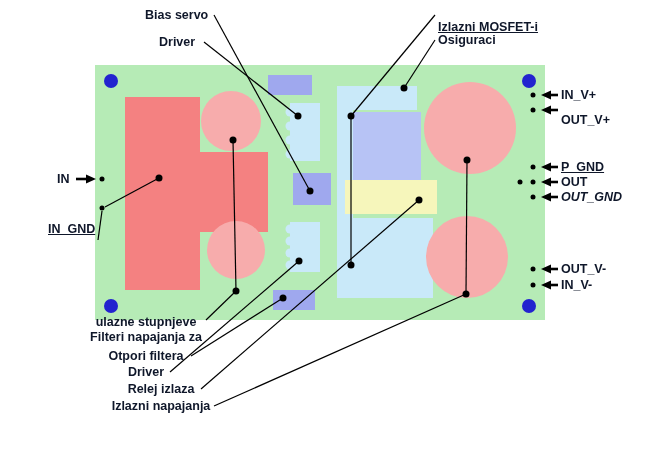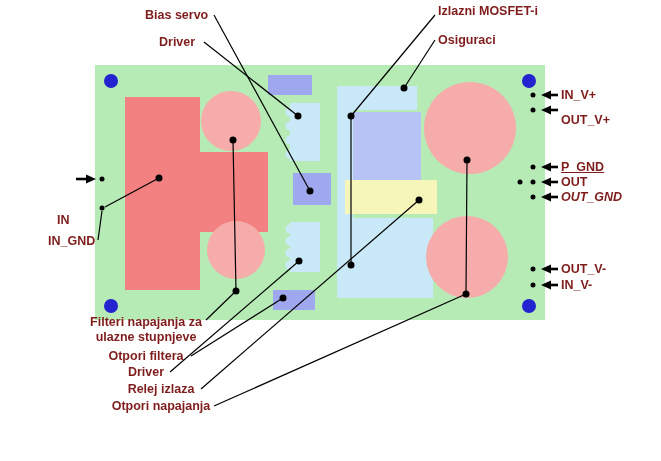--- a/index.html
+++ b/index.html
@@ -3,21 +3,21 @@
 <meta charset="utf-8">
 <style>
   html,body{margin:0;padding:0;background:#fff;}
   .stage{
     position:relative;width:661px;height:461px;background:#ffffff;
     font-family:"Liberation Sans",sans-serif;overflow:hidden;
   }
   .stage svg{position:absolute;left:0;top:0;}
   .lbl{
     position:absolute;font-weight:bold;font-size:12.5px;line-height:15px;
-    color:#7f1d1d;white-space:nowrap;
+    color:#0f172a;white-space:nowrap;
   }
   .lbl .ln{display:block;}
   .ctr{text-align:center;}
   .rgt{text-align:right;}
   .wire{stroke:#000;stroke-width:1.2;fill:none;}
   .arrowline{stroke:#000;stroke-width:2.6;}
   .arrowhead{fill:#000;stroke:none;}
 </style>
 </head>
 <body>
@@ -136,38 +136,38 @@
       <line class="arrowline" x1="558" y1="269" x2="550" y2="269"></line>
       <polygon class="arrowhead" points="541,269 551,264.5 551,273.5"></polygon>
 
       <line class="arrowline" x1="558" y1="285" x2="550" y2="285"></line>
       <polygon class="arrowhead" points="541,285 551,280.5 551,289.5"></polygon>
     </g>
   </svg>
 
   <div class="lbl" style="left:145px;top:8px;">Bias servo</div>
   <div class="lbl" style="left:159px;top:35px;">Driver</div>
-  <div class="lbl" style="left:438px;top:4px;">Izlazni MOSFET-i</div>
+  <div class="lbl" style="left:438px;top:20px;text-decoration:underline;">Izlazni MOSFET-i</div>
   <div class="lbl" style="left:438px;top:33px;">Osiguraci</div>
 
-  <div class="lbl" style="left:57px;top:172px;margin-top:41px;">IN</div>
-  <div class="lbl" style="left:48px;top:234px;">IN_GND</div>
+  <div class="lbl" style="left:57px;top:172px;">IN</div>
+  <div class="lbl" style="left:48px;top:222px;text-decoration:underline;">IN_GND</div>
 
   <div class="lbl" style="left:561px;top:88px;">IN_V+</div>
   <div class="lbl" style="left:561px;top:103px;margin-top:10px;">OUT_V+</div>
   <div class="lbl" style="left:561px;top:160px;text-decoration:underline;">P_GND</div>
   <div class="lbl" style="left:561px;top:175px;">OUT</div>
   <div class="lbl" style="left:561px;top:190px;font-style:italic;">OUT_GND</div>
   <div class="lbl" style="left:561px;top:262px;">OUT_V-</div>
   <div class="lbl" style="left:561px;top:278px;text-align:right;">IN_V-</div>
 
   <div class="lbl ctr" style="left:55px;top:315px;width:182px;">
+    <span class="ln">ulazne stupnjeve</span>
     <span class="ln">Filteri napajanja za</span>
-    <span class="ln">ulazne stupnjeve</span>
   </div>
   <div class="lbl ctr" style="left:55px;top:349px;width:182px;">Otpori filtera</div>
   <div class="lbl ctr" style="left:55px;top:365px;width:182px;">Driver</div>
   <div class="lbl ctr" style="left:70px;top:382px;width:182px;">Relej izlaza</div>
   <div class="lbl ctr" style="left:70px;top:399px;width:182px;">
-    <span class="ln">Otpori napajanja</span>
+    <span class="ln">Izlazni napajanja</span>
   </div>
 
 </div>
 
 </body></html>

